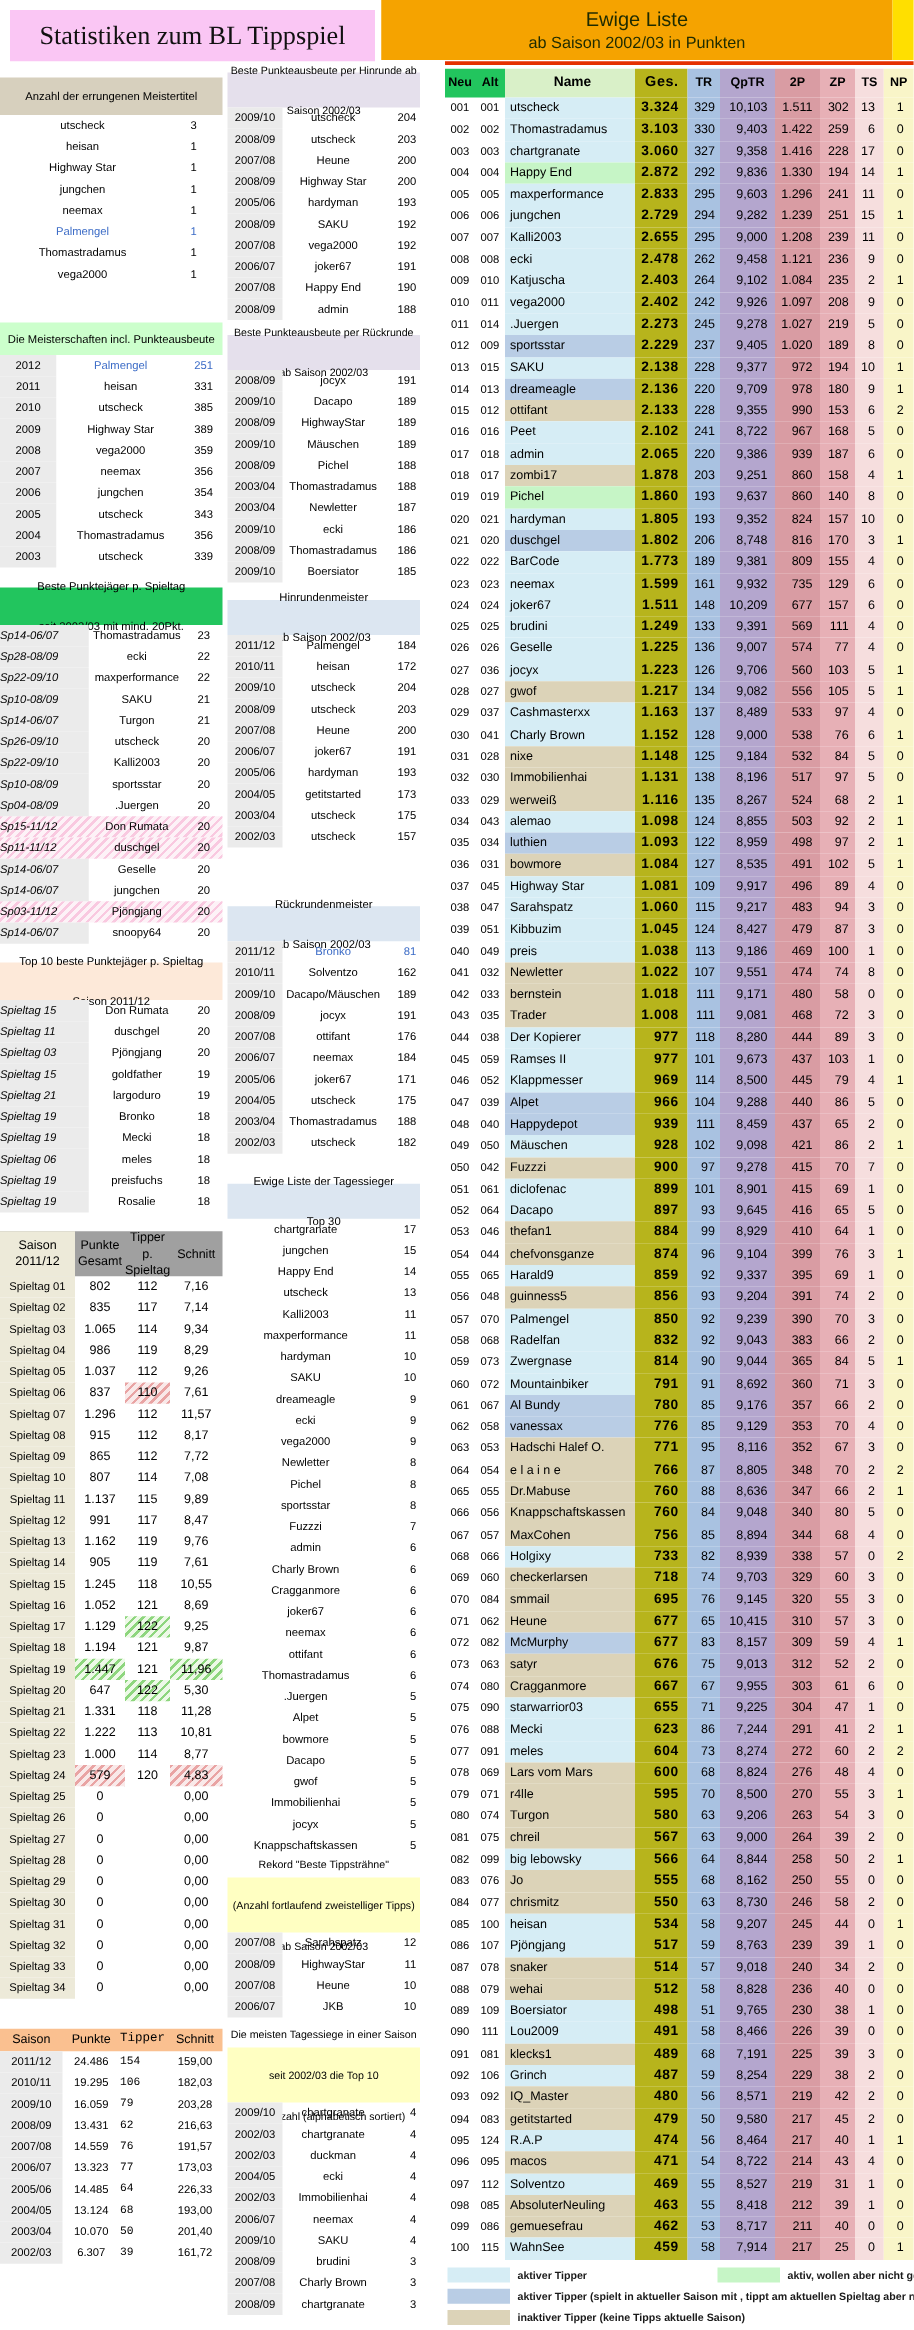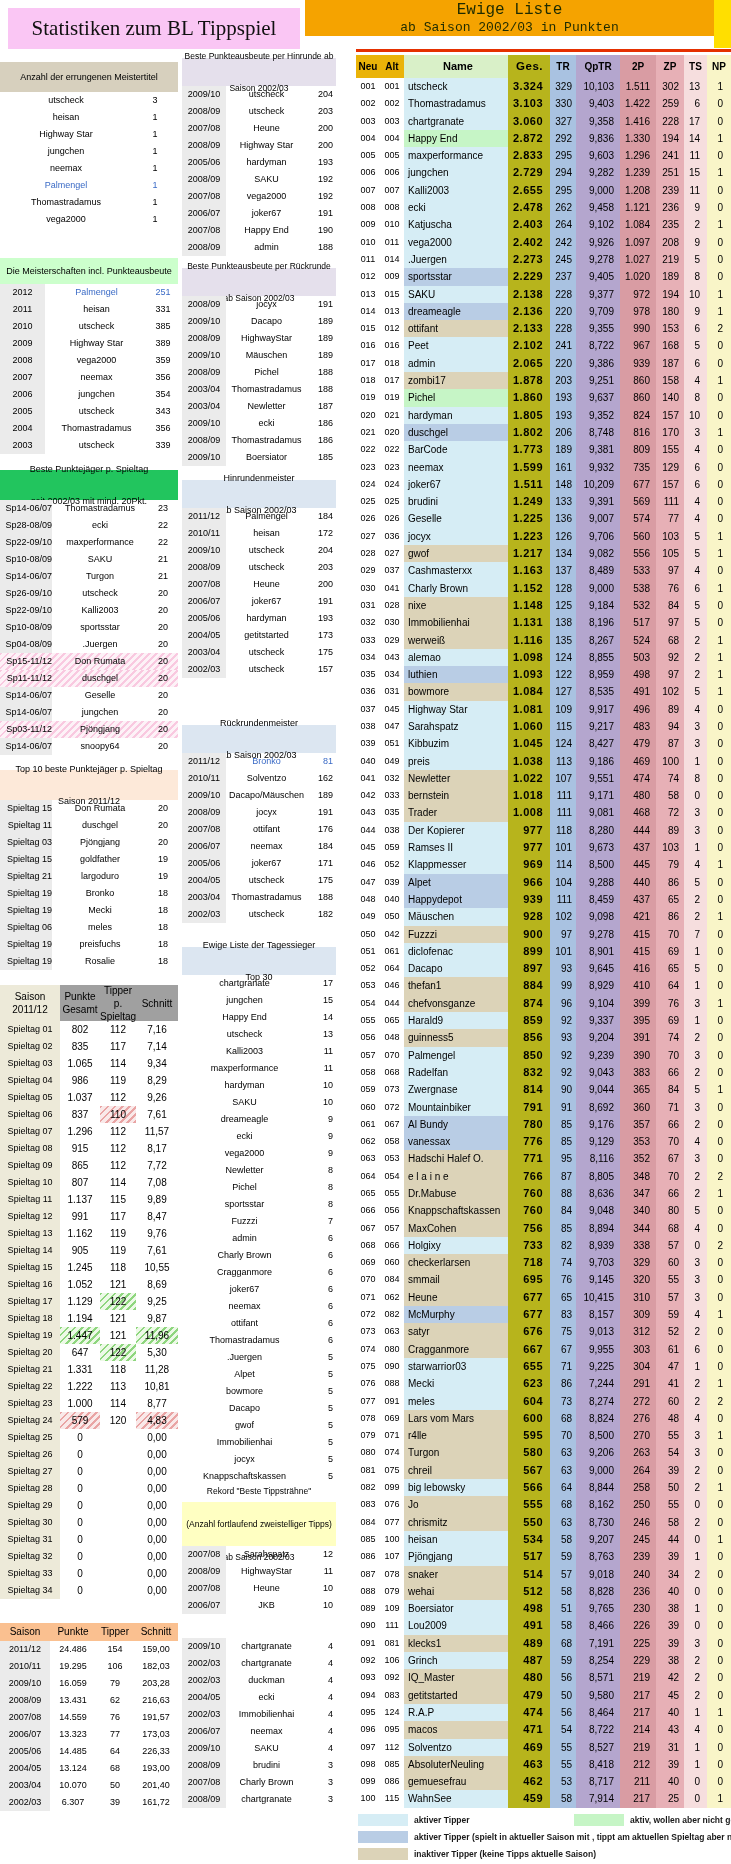--- a/index.html
+++ b/index.html
@@ -3,47 +3,47 @@
 <meta charset="utf-8">
 <style>
   html,body{margin:0;padding:0;}
   body{width:731px;height:1864px;position:relative;background:#fff;
        font-family:"Liberation Sans",sans-serif;font-size:9px;color:#000;overflow:hidden;}
   .abs{position:absolute;}
   
   .title-left{left:8px;top:8px;width:292px;height:41px;background:#FAC6F4;
     display:flex;align-items:center;justify-content:center;
     font-family:"Liberation Serif",serif;font-size:21px;color:#111;}
-  .title-right{left:305px;top:0;width:409px;height:36px;background:#F5A300;
+  .title-right{left:305px;top:0;width:409px;height:48px;background:#F5A300;
     display:flex;flex-direction:column;align-items:center;justify-content:center;
-    font-family:Liberation Mono, monospace;color:#1d2b00;}
+    font-family:Liberation Sans, sans-serif;color:#1d2b00;}
   .title-right .l1{font-size:16px;line-height:19px;}
   .title-right .l2{font-size:13px;line-height:16px;}
   .corner-yellow{left:714px;top:0;width:17px;height:48px;background:#FFDF00;}
   .redline{left:356px;top:49px;width:375px;height:3px;background:#E53000;}
   
   .stable{position:absolute;}
   .stable .hdr{text-align:center;display:flex;flex-direction:column;justify-content:center;line-height:12px;gap:20px;}
   .trow{display:flex;height:17px;line-height:17px;}
   .tcell{display:block;height:17px;overflow:hidden;white-space:nowrap;}
   .lk{color:#3B6BC6;}
   
   .c-n1{flex:1;text-align:center;}   .c-v1{width:46px;text-align:center;}
   .c-yr{width:45px;background:#EBEBEB;text-align:center;flex:none;}
   .c-nm{flex:1;text-align:center;}   .c-vl{width:30px;text-align:center;flex:none;}
-  .c-lbl{width:52px;background:#EBEBEB;text-align:right;flex:none;}
+  .c-lbl{width:71px;background:#EBEBEB;text-align:left;flex:none;font-style:italic;}
   .m-yr{width:44px;background:#EBEBEB;text-align:center;flex:none;}
   .m-nm{flex:1;text-align:center;}   .m-vl{width:26px;text-align:right;padding-right:3px;flex:none;}
   .c-sp{width:60px;background:#EDEAD9;text-align:center;flex:none;}
   .c-p{width:40px;text-align:center;font-size:10px;}
   .c-t{width:36px;text-align:center;font-size:10px;}
   .c-s{width:42px;text-align:center;font-size:10px;}
   .c-sa{width:50px;background:#EBEBEB;text-align:center;flex:none;}
   .c-pk{width:46px;text-align:center;}
-  .c-tp{width:38px;text-align:center;}
+  .c-tp{width:38px;font-family:Liberation Mono, monospace;}
   .c-sn{width:44px;text-align:center;}
   
   .t-l1 .hdr{background:#D7D0BE;height:30px;}
   .t-l2 .hdr{background:#CCFFCC;height:26px;}
   .t-l3 .hdr{background:#22c55e;height:30px;}
   .t-l4 .hdr{background:#FDE9D9;height:30px;}
   .t-l6 .hdr{background:#FAC090;height:34px;font-size:8.5px;}
   .t-m12 .hdr{background:#E5E0EC;height:28px;font-size:8.5px;}
   .t-m34 .hdr{background:#DCE6F1;height:28px;}
   .t-m5 .hdr{background:#DCE6F1;height:28px;}
@@ -66,21 +66,21 @@
   .e-alt{width:24px;text-align:center;font-size:9px;}
   .e-name{width:104px;padding-left:4px;font-size:10px;}
   .e-ges{width:42px;text-align:right;padding-right:7px;background:#B7B41C;font-size:11px;font-weight:bold;letter-spacing:0.5px;}
   .e-tr{width:26px;text-align:right;padding-right:4px;background:#A9C2E1;font-size:10px;}
   .e-qptr{width:44px;text-align:right;padding-right:6px;background:#B4A6CE;font-size:10px;}
   .e-2p{width:36px;text-align:right;padding-right:6px;background:#D99CA3;font-size:10px;}
   .e-zp{width:28px;text-align:right;padding-right:5px;background:#E7B0B6;font-size:10px;}
   .e-ts{width:23px;text-align:right;padding-right:7px;background:#F6DEDE;font-size:10px;}
   .e-np{width:24px;text-align:right;padding-right:8px;background:#F9F5C8;font-size:10px;}
   .e-hdr{height:23px;line-height:23px;font-weight:bold;}
-  .e-hdr .e-neu,.e-hdr .e-alt{background:#eab308;font-size:10px;}
+  .e-hdr .e-neu,.e-hdr .e-alt{background:#22c55e;font-size:10px;}
   .e-hdr .e-name{background:#D9F0C8;text-align:center;font-size:11px;}
   .e-hdr .e-ges{font-size:11.5px;}
   .e-hdr .e-tr,.e-hdr .e-qptr,.e-hdr .e-2p,.e-hdr .e-zp,.e-hdr .e-ts,.e-hdr .e-np{text-align:center;padding-right:0;font-size:10px;}
   .st-a{background:#D6EDF5;}  .st-g{background:#C6F5C6;}
   .st-b{background:#B9CDE5;}  .st-i{background:#DCD3B8;}
   
   .legend-row{position:absolute;display:flex;align-items:center;font-size:8.5px;font-weight:bold;color:#1a1a1a;white-space:nowrap;}
   .sw{width:50px;height:12px;display:inline-block;margin-right:6px;flex:none;}
 </style>
 </head>
@@ -1021,20 +1021,25 @@
       </div>
       <div class="trow">
         <span class="tcell m-yr">2006/07</span>
         <span class="tcell m-nm">JKB</span>
         <span class="tcell m-vl">10</span>
       </div>
     </div>
 </div>
 
 <div class="stable t-m67" style="left:182px;top:1638px;width:154px;">
+  <div class="hdr">
+    <div>Die meisten Tagessiege in einer Saison</div>
+    <div>seit 2002/03 die Top 10</div>
+    <div>nach Anzahl (alphabetisch sortiert)</div>
+  </div>
   <div>
       <div class="trow">
         <span class="tcell m-yr">2009/10</span>
         <span class="tcell m-nm">chartgranate</span>
         <span class="tcell m-vl">4</span>
       </div>
       <div class="trow">
         <span class="tcell m-yr">2002/03</span>
         <span class="tcell m-nm">chartgranate</span>
         <span class="tcell m-vl">4</span>

